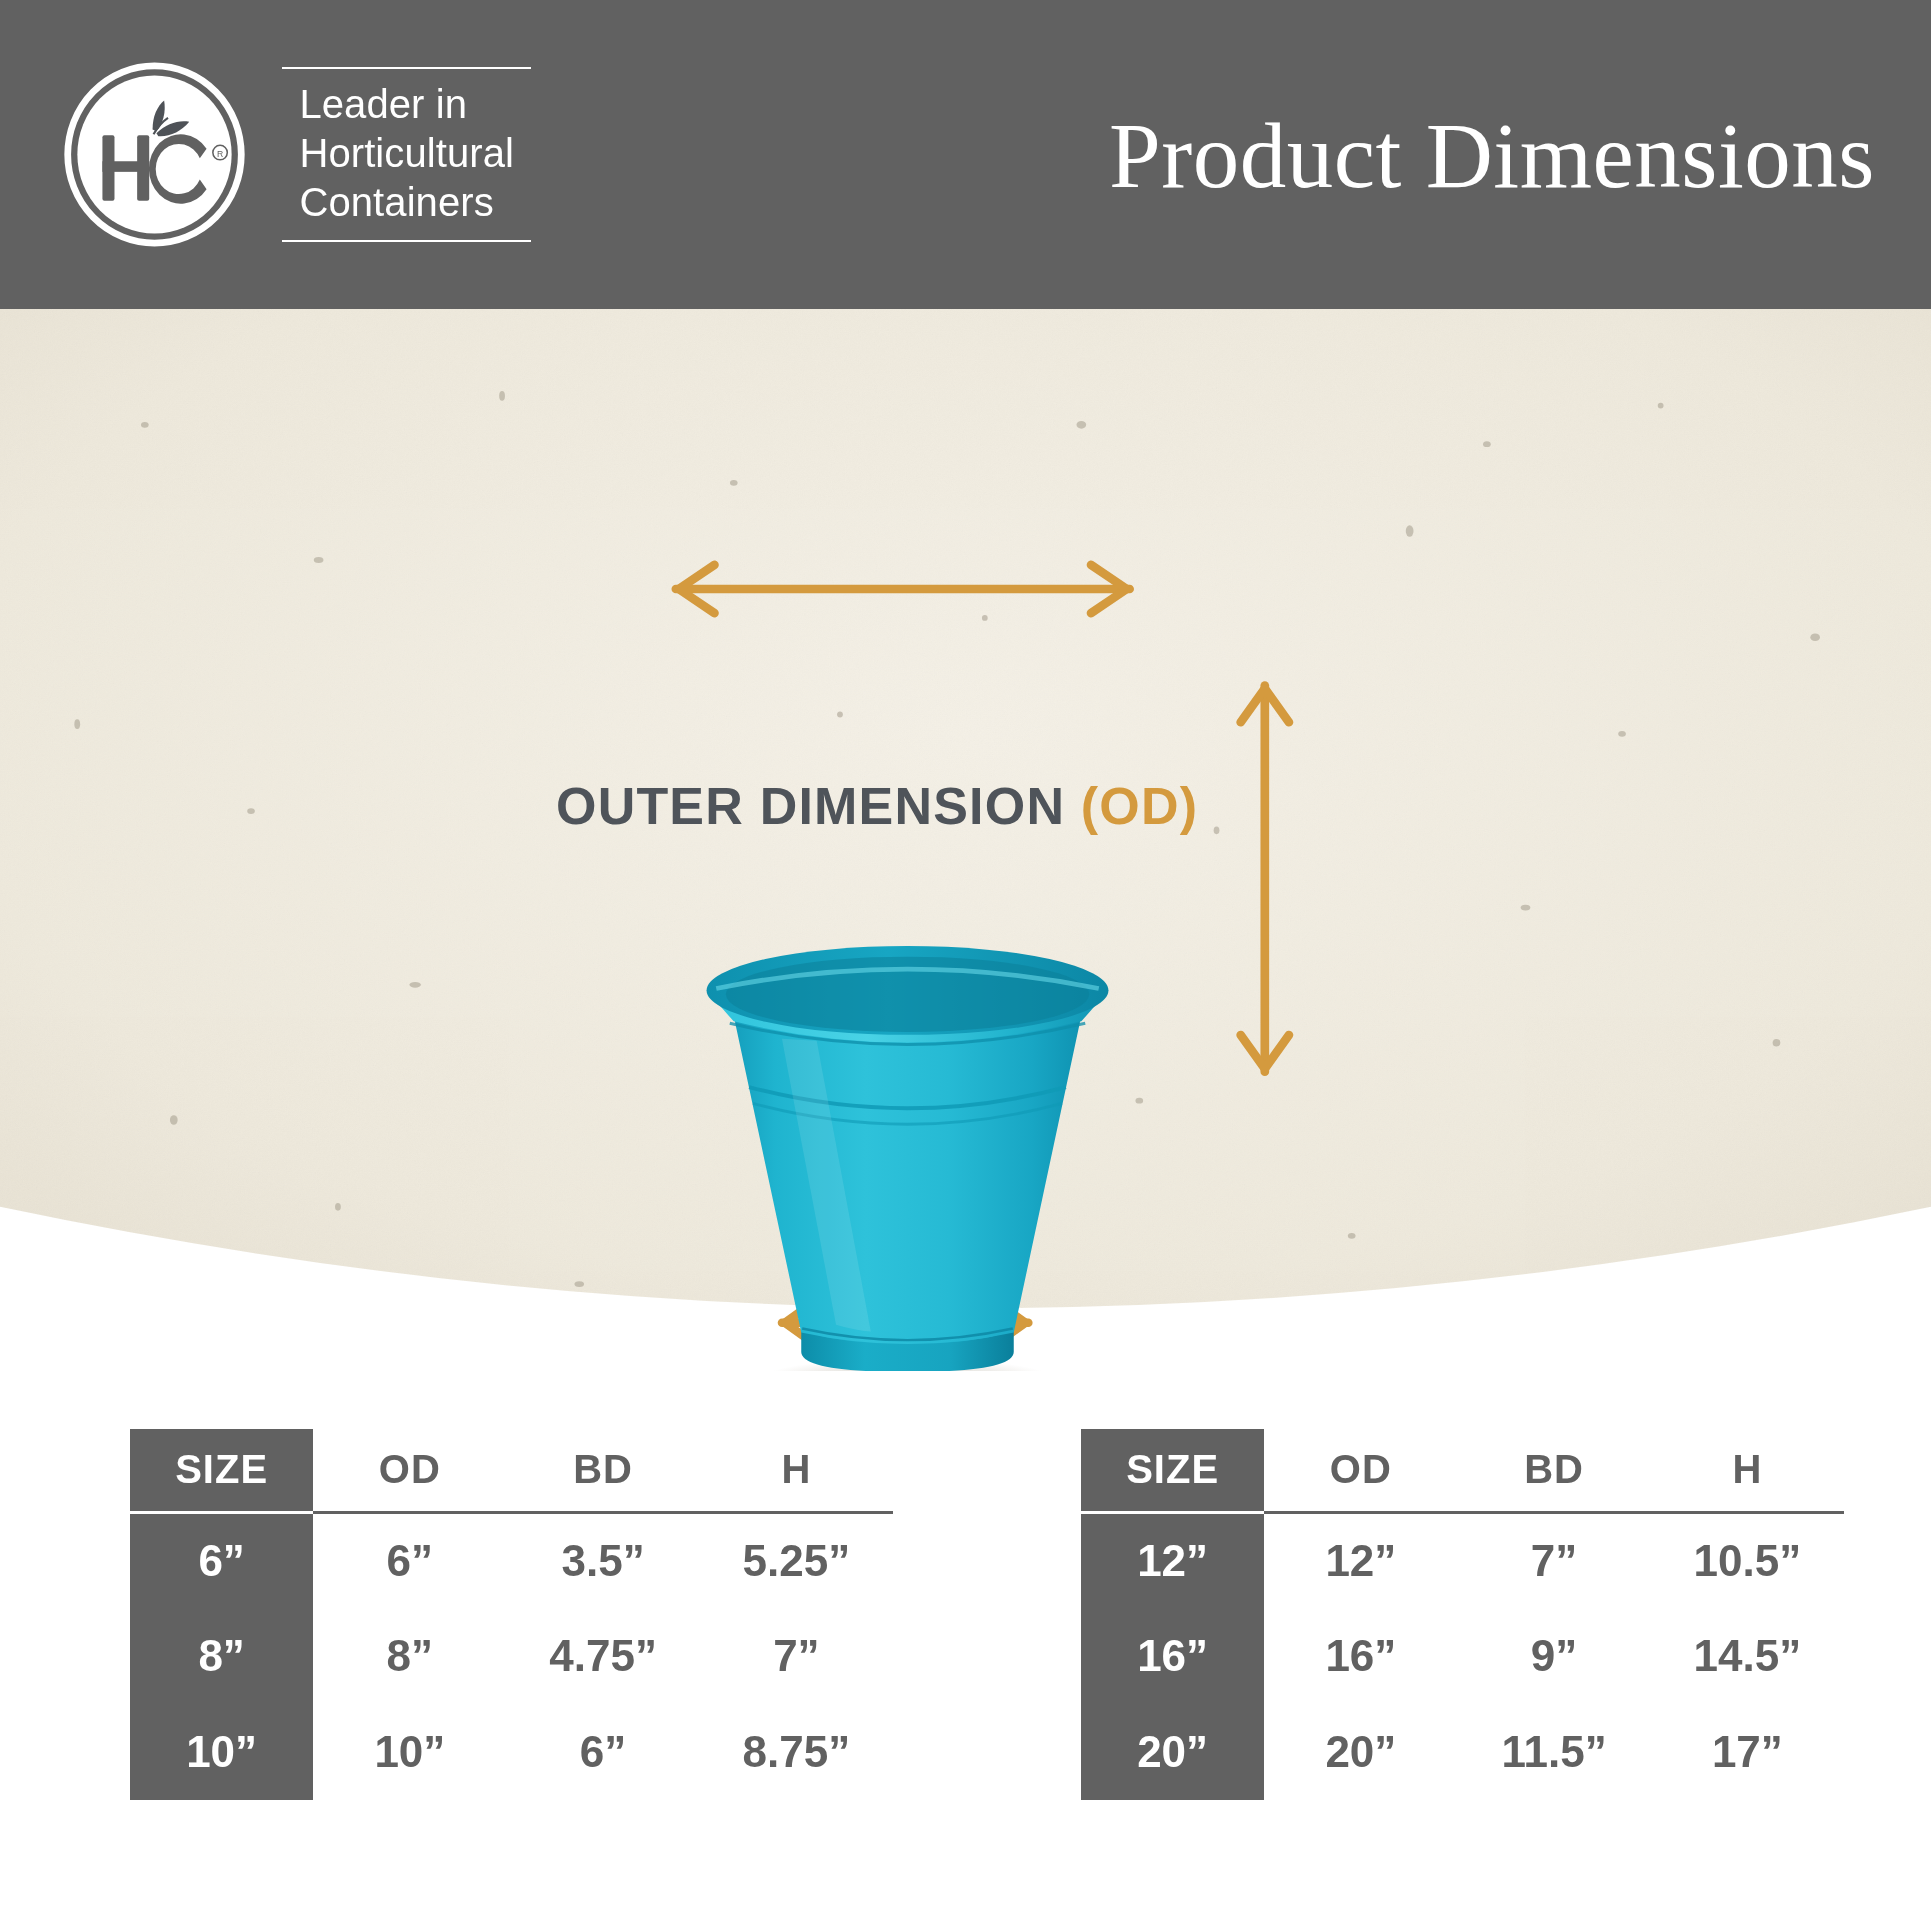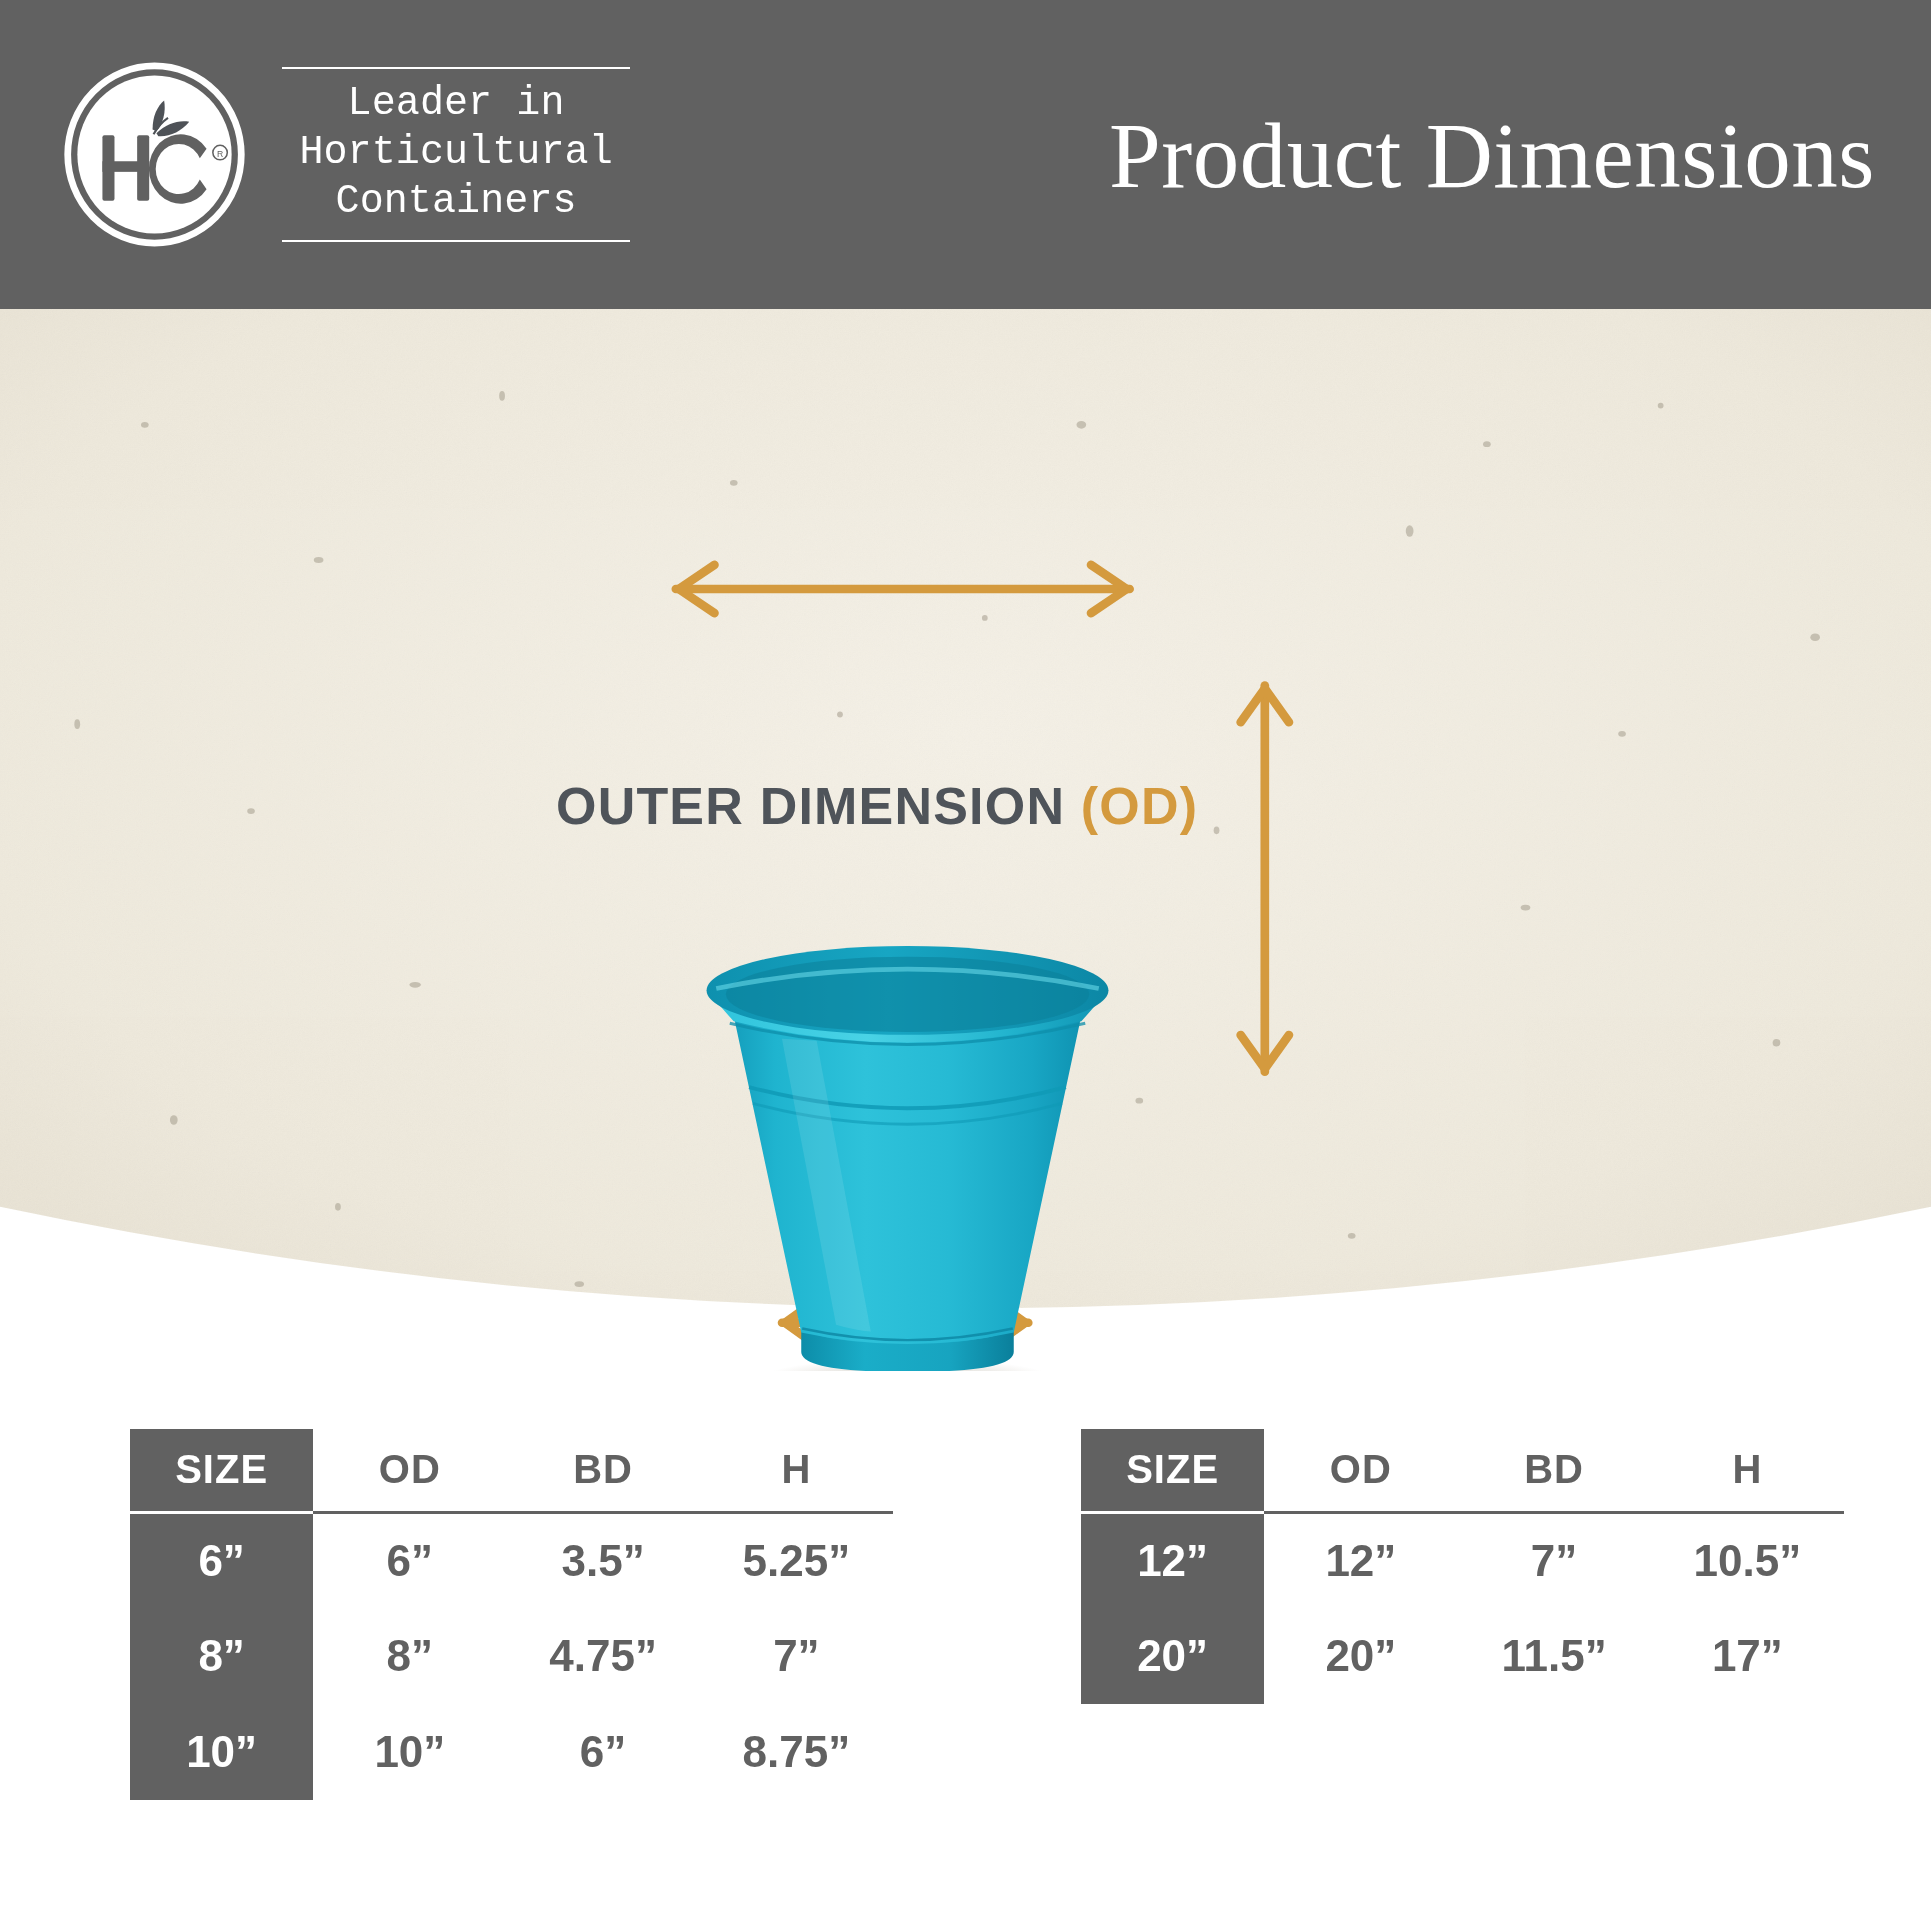--- a/index.html
+++ b/index.html
@@ -18,23 +18,23 @@
     display:flex; align-items:center;
   }
   .brand { display:flex; align-items:center; margin-left:60px; }
   .logo-mark {
     position:relative; width:189px; height:189px; flex:0 0 189px;
   }
   .logo-mark svg { display:block; }
   .brand-text {
     margin-left:33px;
     color:#ffffff;
-    font-family:Liberation Mono, monospace;
+    font-family:Liberation Sans, sans-serif;
     font-size:40px; line-height:1.22;
-    text-align:center;
+    text-align:left;
     padding:11.6px 17.4px 13.5px 17.4px;
     border-top:2.9px solid #ffffff;
     border-bottom:2.9px solid #ffffff;
     letter-spacing:0.1px;
   }
   .brand-text span { display:block; white-space:nowrap; }
   .header-title {
     position:absolute; right:56px; top:50%; transform:translateY(-50%);
     color:#ffffff;
     font-family:"Liberation Serif", serif;
@@ -322,20 +322,26 @@
         </tr>
       </thead>
       <tbody>
         <tr>
           <td class="sizecol">12”</td>
           <td>12”</td>
           <td>7”</td>
           <td>10.5”</td>
         </tr>
         <tr>
+          <td class="sizecol">16”</td>
+          <td>16”</td>
+          <td>9”</td>
+          <td>14.5”</td>
+        </tr>
+        <tr>
           <td class="sizecol">20”</td>
           <td>20”</td>
           <td>11.5”</td>
           <td>17”</td>
         </tr>
       </tbody>
     </table>
   </div>
 
 </div>

